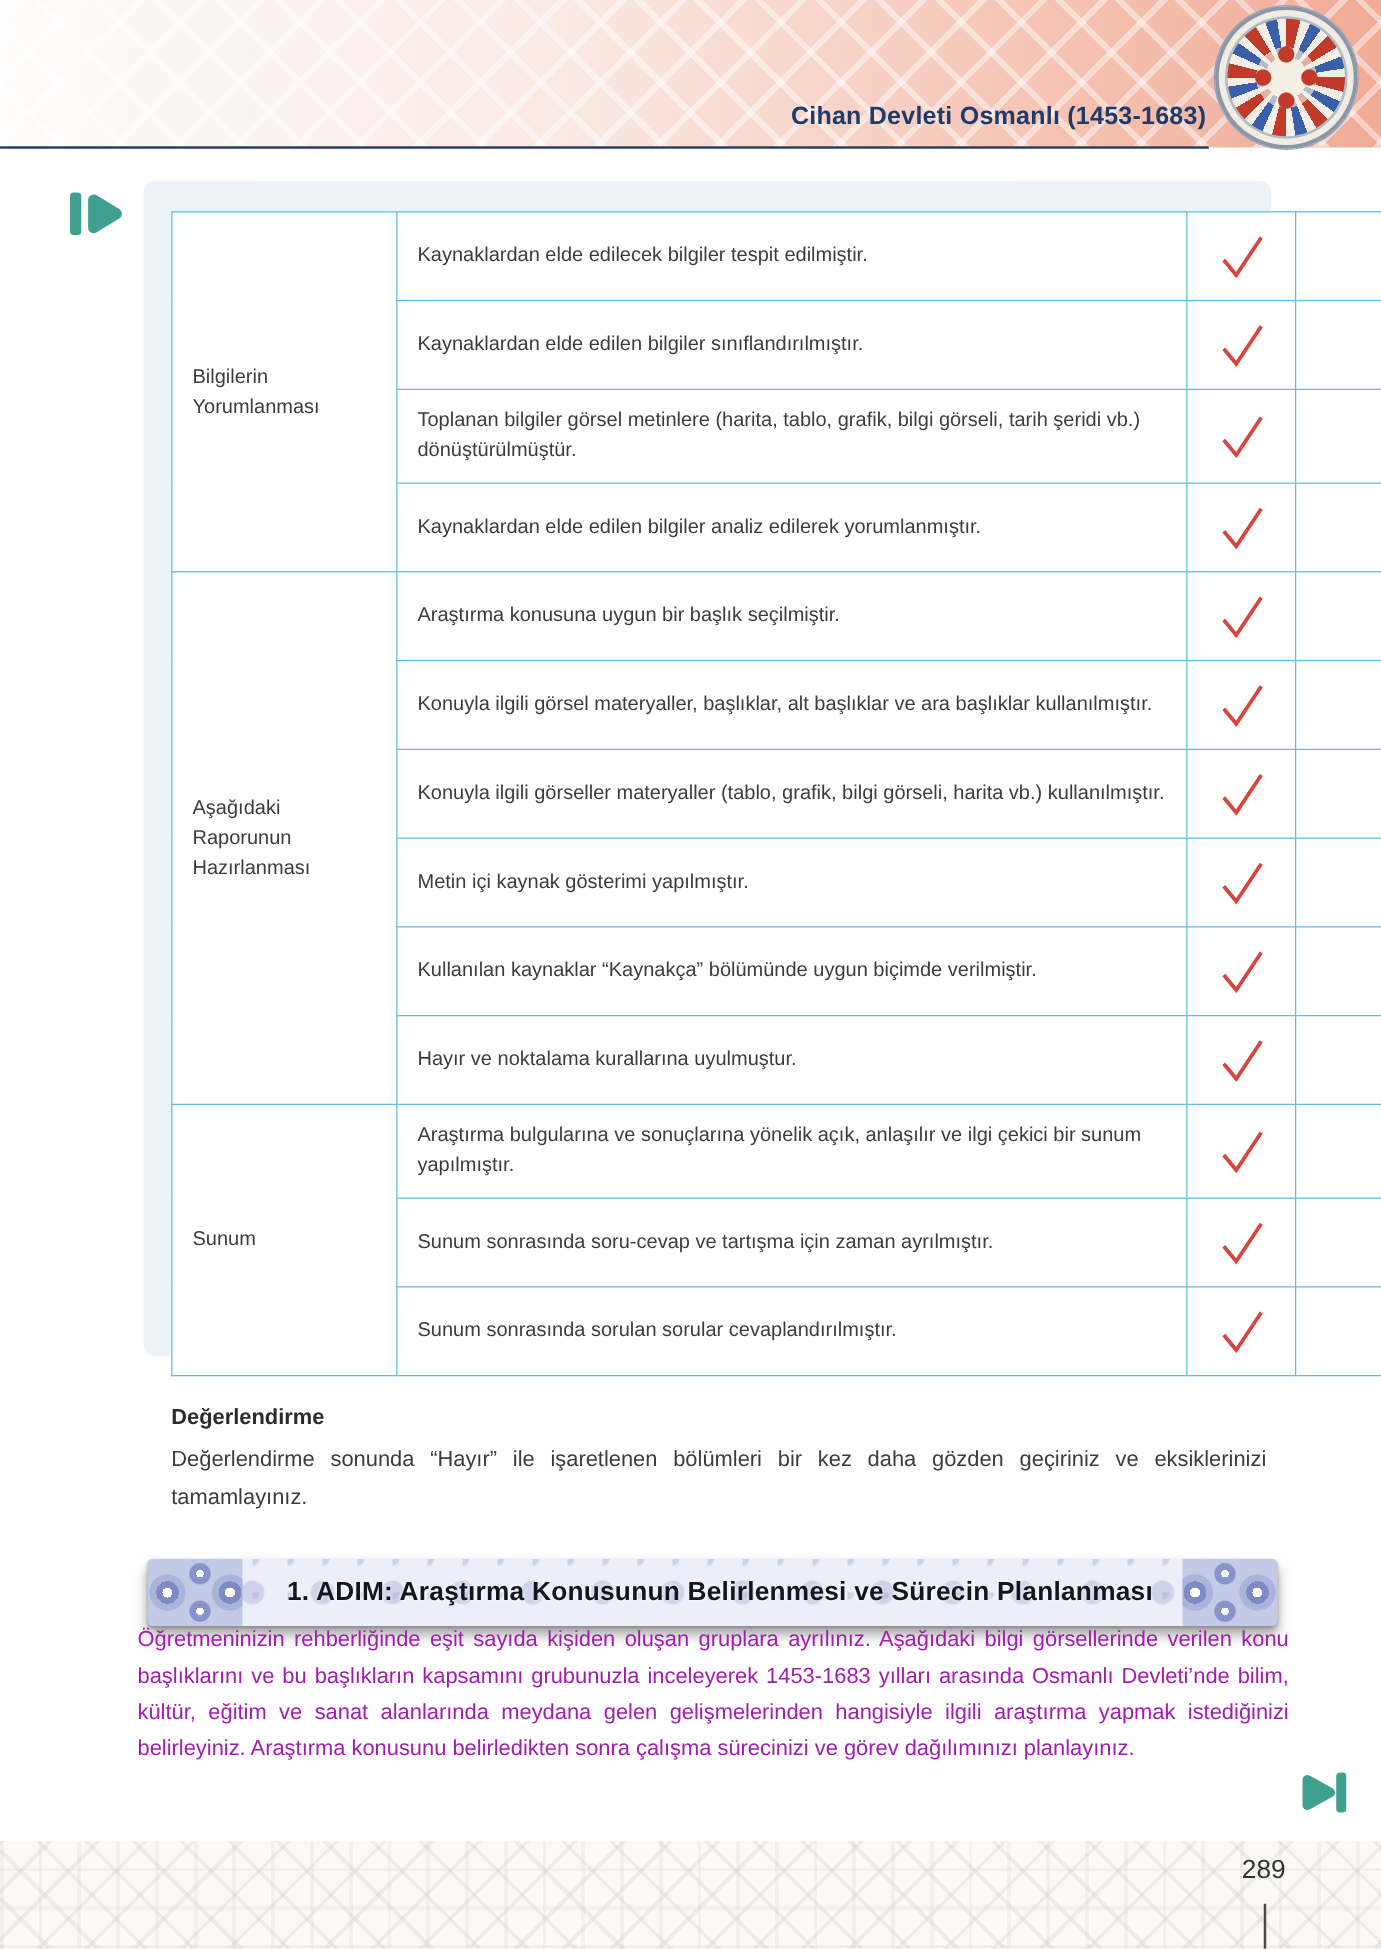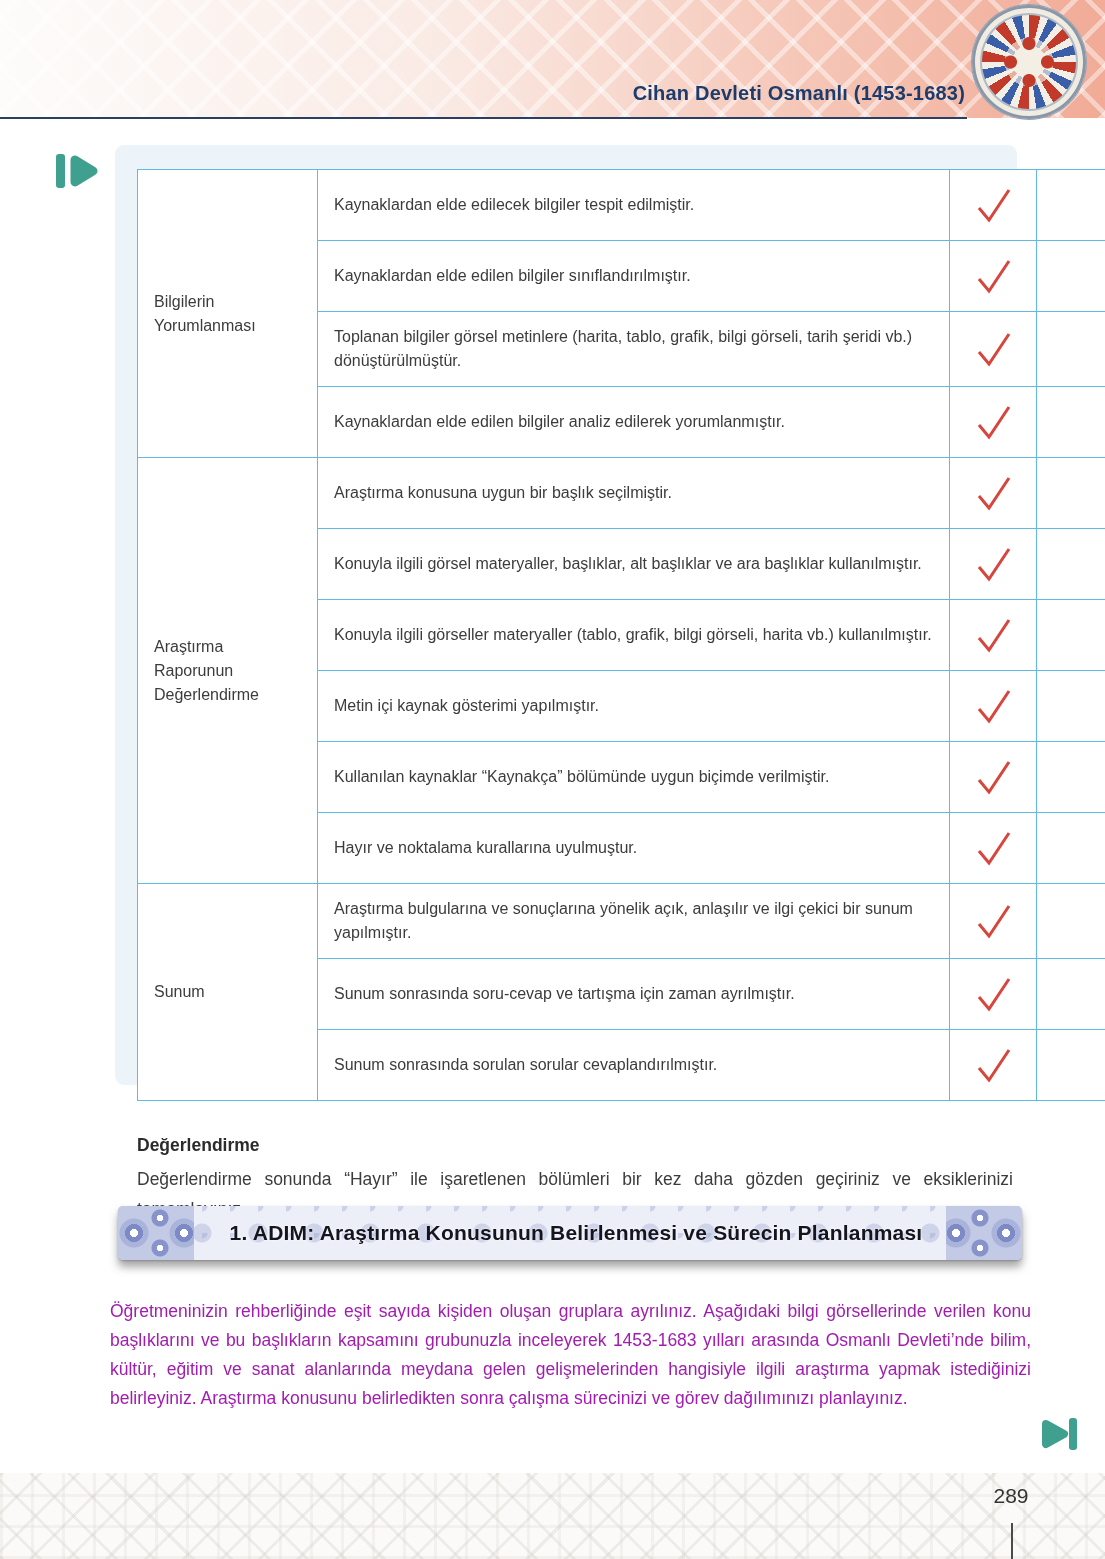--- a/index.html
+++ b/index.html
@@ -72,27 +72,27 @@
   }
   td.cat{
     width:147px;padding:8px 10px;
   }
   td.stmt{width:599px;}
   td.chk{width:54px;padding:4px 2px;text-align:center;vertical-align:middle;}
   td.empty{width:57px;}
   .chk svg{display:block;margin:0 auto;}
 
   
-  .note{margin-top:34px;width:876px;}
+  .note{margin-top:22px;width:876px;}
   .note-heading{font-size:17.5px;font-weight:bold;color:#2b2b2b;margin-bottom:8px;}
   .note-text{font-size:17.5px;line-height:30px;color:#3c3c3c;text-align:justify;width:876px;}
 
   
   .banner{
-    position:absolute;left:118px;top:1206px;width:904px;height:54px;
+    position:absolute;left:118px;top:1247px;width:904px;height:54px;
     box-sizing:border-box;
     border-radius:5px;
     box-shadow:0 7px 9px rgba(80,80,80,.5), 0 1px 2px rgba(0,0,0,.25);
     background:
       radial-gradient(circle 15px at 28px 27px, rgba(150,160,205,.35) 0 9px, rgba(150,160,205,0) 10px),
       radial-gradient(circle 8px at 0px 0px, rgba(130,140,195,.30) 0 5px, rgba(130,140,195,0) 6px),
       #edeff8;
     background-size:56px 54px, 28px 27px, auto;
     display:flex;align-items:center;justify-content:center;
     overflow:hidden;
@@ -193,21 +193,21 @@
           <td class="stmt">Kaynaklardan elde edilen bilgiler analiz edilerek yorumlanmıştır.</td>
           <td class="chk">
               <svg width="46" height="44" viewBox="0 0 46 44">
                 <path d="M9 25 L19 37 L39 7" fill="none" stroke="#d8453c" stroke-width="3"></path>
               </svg>
             </td>
           <td class="empty"></td>
         </tr>
 
         <tr>
-          <td class="cat" rowspan="6">Araştırma Raporunun Değerlendirme</td>
+          <td class="cat" rowspan="6">Aşağıdaki Raporunun Hazırlanması</td>
           <td class="stmt">Araştırma konusuna uygun bir başlık seçilmiştir.</td>
           <td class="chk">
               <svg width="46" height="44" viewBox="0 0 46 44">
                 <path d="M9 25 L19 37 L39 7" fill="none" stroke="#d8453c" stroke-width="3"></path>
               </svg>
             </td>
           <td class="empty"></td>
         </tr>
         <tr>
           <td class="stmt">Konuyla ilgili görsel materyaller, başlıklar, alt başlıklar ve ara başlıklar kullanılmıştır.</td>

